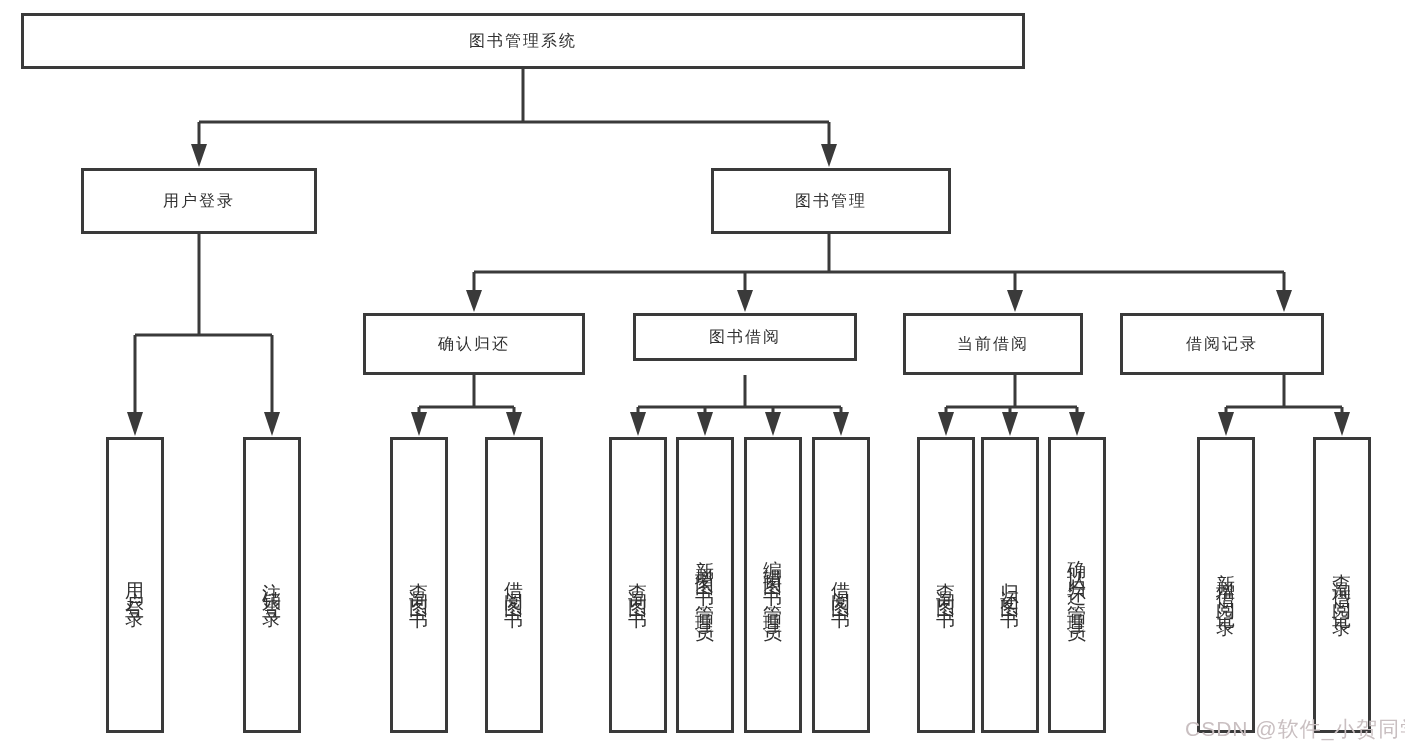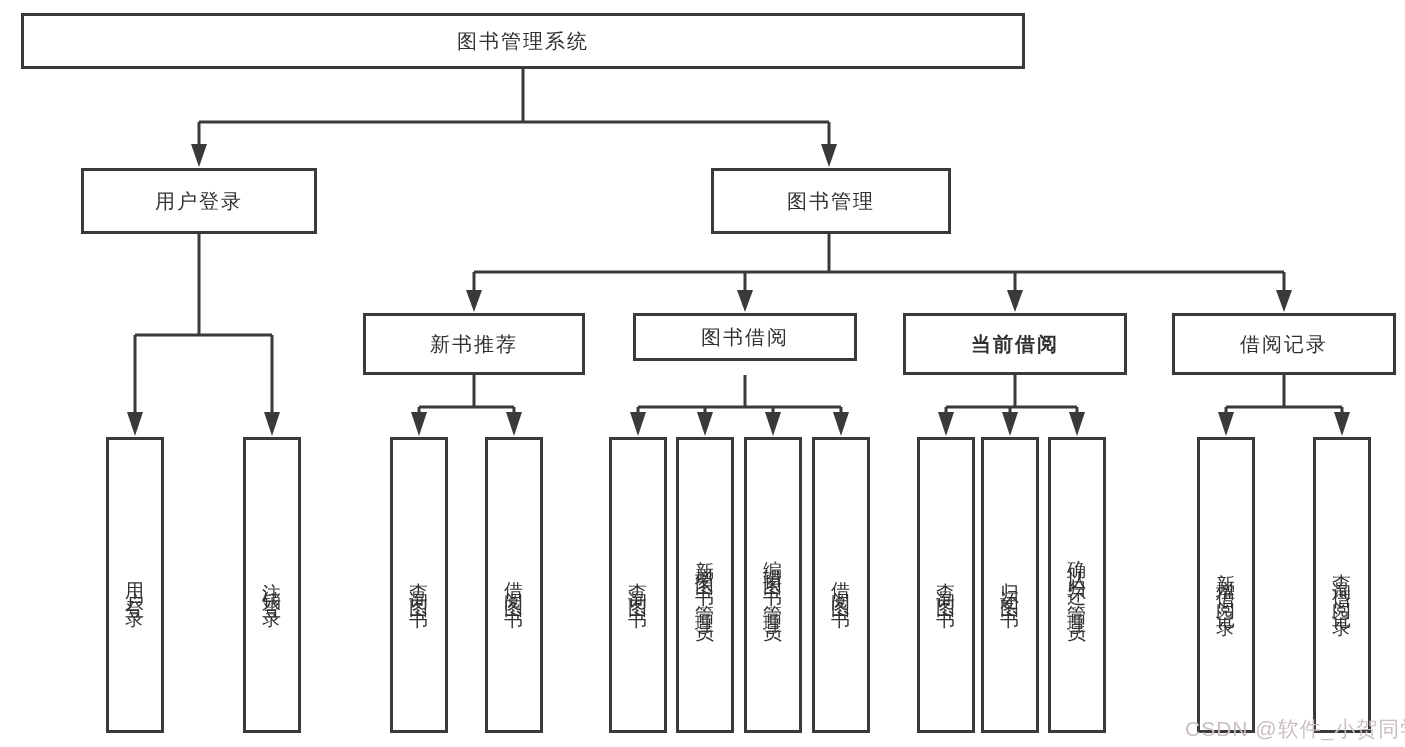--- a/index.html
+++ b/index.html
@@ -13,21 +13,21 @@
   #wires{position:absolute;left:0;top:0;z-index:0;}
   .hbox,.vbox{
     position:absolute;
     box-sizing:border-box;
     border:3px solid #3a3a3a;
     background:#ffffff;
     color:#303030;
     display:flex;align-items:center;justify-content:center;
     z-index:1;
   }
-  .hbox{font-size:20px;letter-spacing:2px;}
+  .hbox{font-size:16px;letter-spacing:2px;}
   .vbox{top:437px;height:296px;width:58px;}
   .vt{
     writing-mode:vertical-rl;
     text-orientation:mixed;
     font-size:19px;
     letter-spacing:9px;
     line-height:1;
     white-space:nowrap;
   }
   #watermark{
@@ -82,24 +82,24 @@
       <polygon points="1218,412 1234,412 1226,436"></polygon>
       <polygon points="1334,412 1350,412 1342,436"></polygon>
     </g>
   </svg>
 
   <div class="hbox" style="left:21px;top:13px;width:1004px;height:56px;">图书管理系统</div>
 
   <div class="hbox" style="left:81px;top:168px;width:236px;height:66px;">用户登录</div>
   <div class="hbox" style="left:711px;top:168px;width:240px;height:66px;">图书管理</div>
 
-  <div class="hbox" style="left:363px;top:313px;width:222px;height:62px;">新书推荐</div>
+  <div class="hbox" style="left:363px;top:313px;width:222px;height:62px;">确认归还</div>
   <div class="hbox" style="left:633px;top:313px;width:224px;height:48px;">图书借阅</div>
-  <div class="hbox" style="left:903px;top:313px;width:224px;height:62px;font-weight:bold;">当前借阅</div>
-  <div class="hbox" style="left:1172px;top:313px;width:224px;height:62px;">借阅记录</div>
+  <div class="hbox" style="left:903px;top:313px;width:180px;height:62px;">当前借阅</div>
+  <div class="hbox" style="left:1120px;top:313px;width:204px;height:62px;">借阅记录</div>
 
   <div class="vbox" style="left:106px;">
     <span class="vt">用户登录</span>
   </div>
   <div class="vbox" style="left:243px;">
     <span class="vt">注销登录</span>
   </div>
 
   <div class="vbox" style="left:390px;">
     <span class="vt">查询图书</span>

